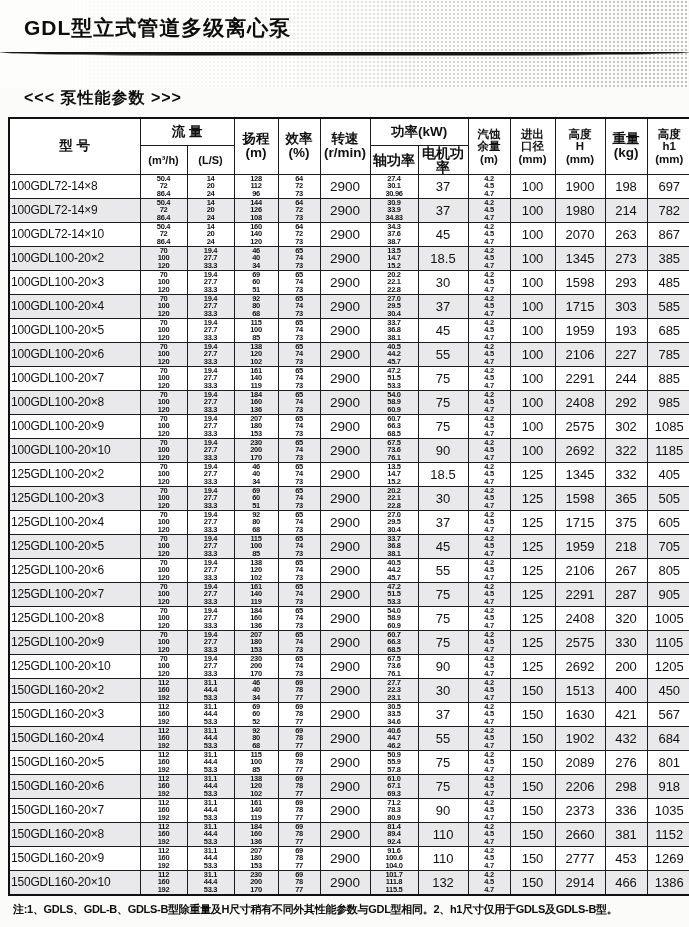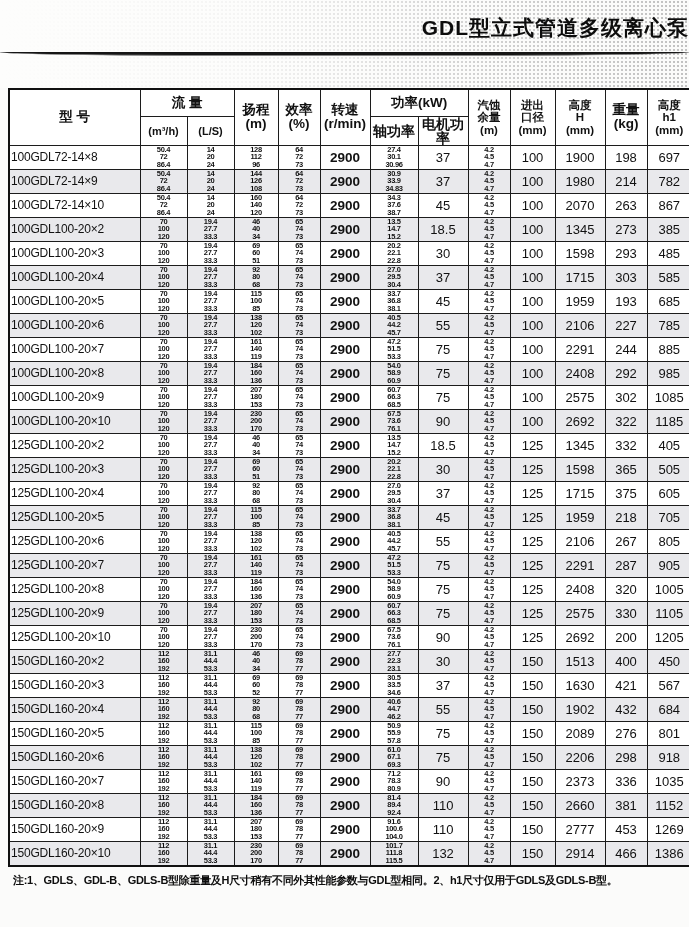--- a/index.html
+++ b/index.html
@@ -12,21 +12,20 @@
     overflow:hidden;
   }
   .page{position:absolute;inset:0;}
   .title-band{
     position:relative;
     height:88px;
     background:
       linear-gradient(to right, #fdfdfc 0%, rgba(253,253,252,.85) 35%, rgba(253,253,252,.25) 70%, rgba(253,253,252,0) 100%),
       radial-gradient(circle, #bfbfbf 0.7px, transparent 0.9px);
     background-size:auto, 4px 4px;
-    text-align:right;
   }
   .title-band h1{
     margin:0;
     padding:14px 0 0 24px;
     font-size:21px;
     font-weight:bold;
     letter-spacing:1px;
     color:#0d0d0d;
   }
   .rule{
@@ -78,40 +77,41 @@
     white-space:nowrap;
   }
   td.stack{
     font-size:7.5px;
     line-height:7.4px;
     white-space:pre-line;
     font-weight:bold;
     letter-spacing:-0.3px;
   }
   td.single{font-size:13px;}
-  td.speed{font-size:13.5px;font-weight:bold;}
+  td.speed{font-size:13.5px;}
   .footnote{
     margin:6px 6px 0 13px;
     font-size:11px;
     font-weight:bold;
     letter-spacing:-0.3px;
     white-space:nowrap;
     color:#0d0d0d;
   }
 </style>
 </head>
 <body>
 
 <div class="page">
 
   <div class="title-band">
     <h1>GDL型立式管道多级离心泵</h1>
     <div class="rule"></div>
   </div>
 
+  <div class="section-title">&lt;&lt;&lt; 泵性能参数 &gt;&gt;&gt;</div>
 
   <table>
     <colgroup>
       <col style="width:131px">
         <col style="width:47px">
         <col style="width:47px">
       <col style="width:44px">
         <col style="width:42px">
         <col style="width:50px">
       <col style="width:48px">

